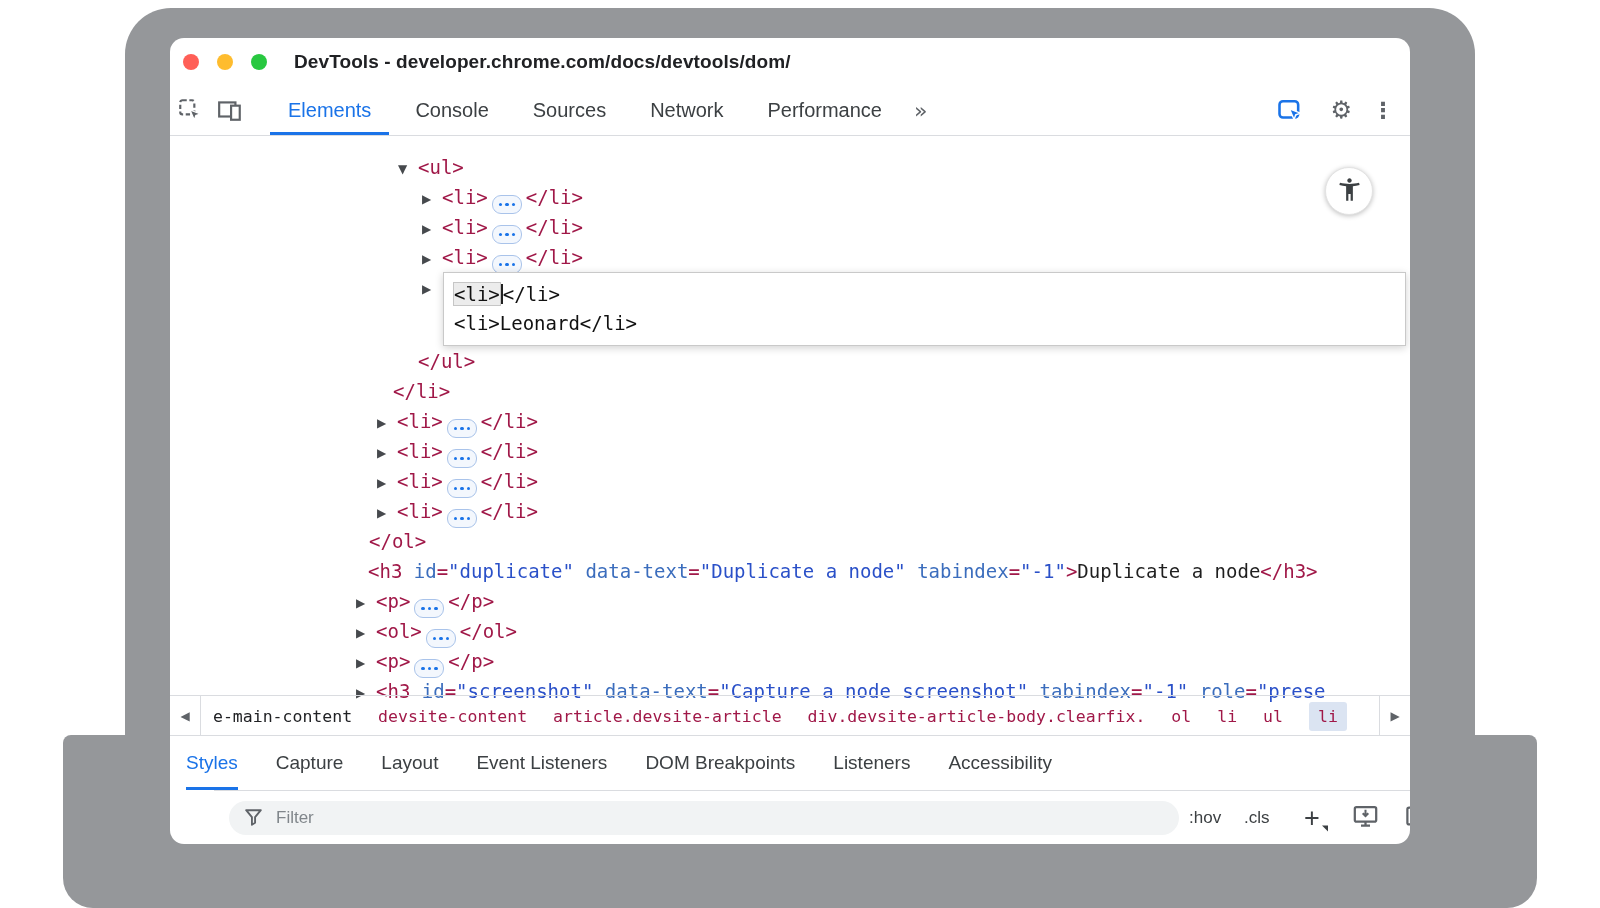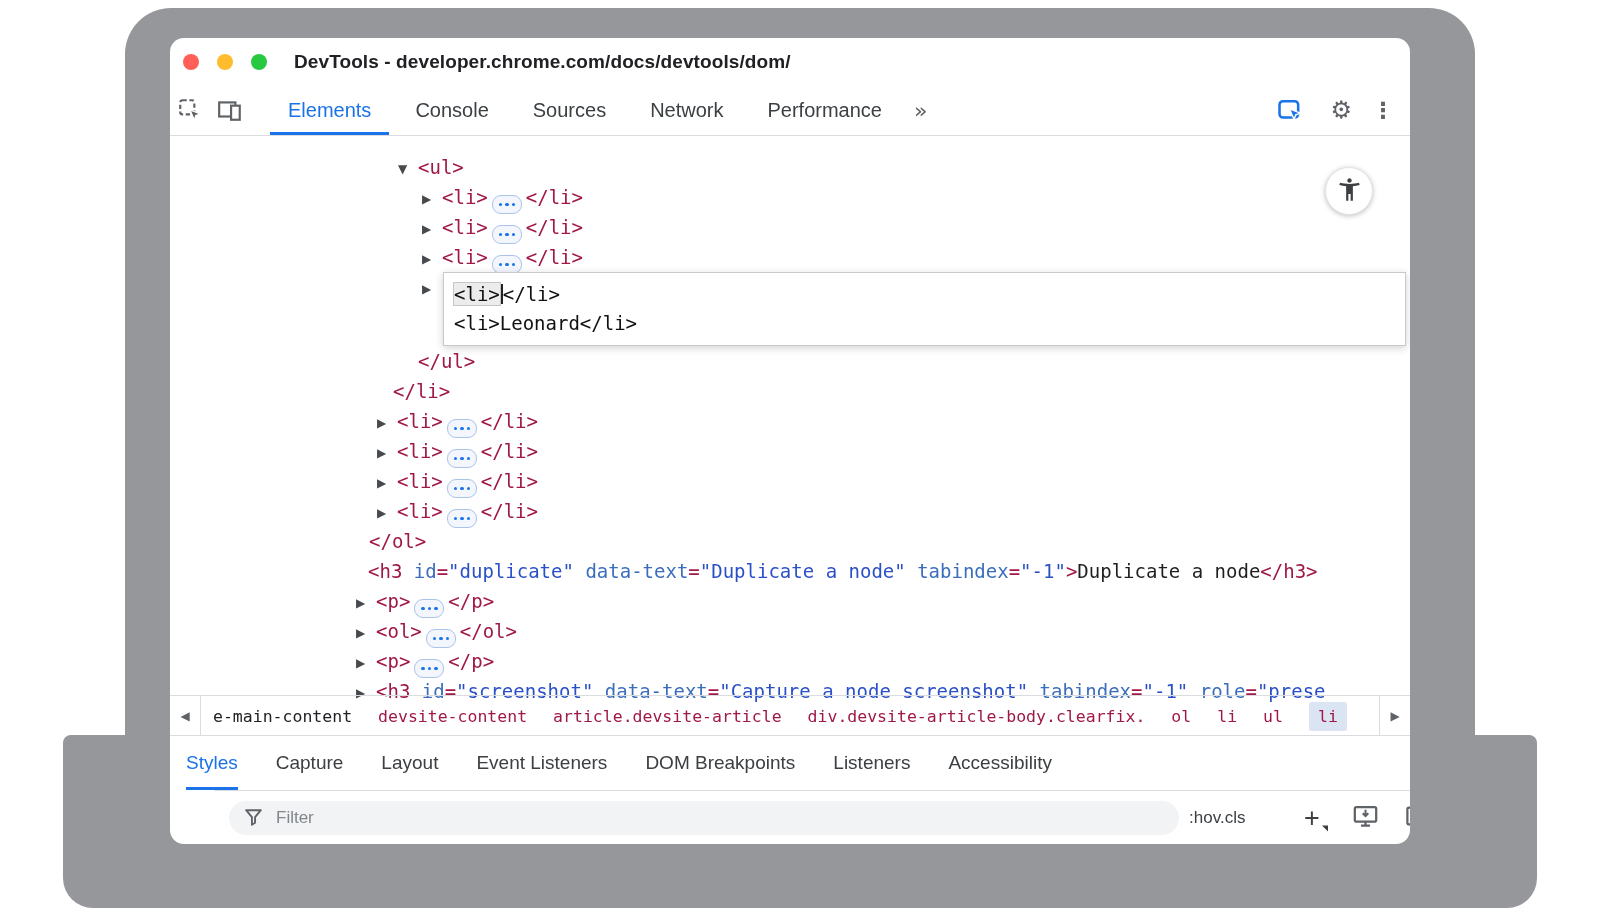--- a/index.html
+++ b/index.html
@@ -65,21 +65,21 @@
   .stab{display:flex;align-items:center;padding-top:3px;font-size:19px;color:#3c4043;border-bottom:3px solid transparent;white-space:nowrap;}
   .stab.active{color:var(--accent,#1a73e8);border-bottom-color:var(--accent,#1a73e8);}
 
   
   .filterbar{position:absolute;top:752px;left:0;width:1240px;height:54px;border-top:1px solid var(--border,#dadce0);margin-left:44px;}
   .pill{position:absolute;left:15px;top:10px;width:950px;height:34px;background:#f1f3f4;border-radius:17px;display:flex;align-items:center;padding:0 14px;gap:10px;box-sizing:border-box;}
   .pill input{flex:1;border:none;background:transparent;outline:none;font-size:17px;color:#202124;font-family:"Liberation Sans",sans-serif;}
   .pill input::placeholder{color:#80868b;}
   .ftxt{position:absolute;top:50%;transform:translateY(-50%);font-size:17px;color:#3c4043;}
   .ftxt.hov{left:975px;}
-  .ftxt.cls{left:1006px;}
+  .ftxt.cls{left:1030px;}
   .plus{position:absolute;left:1090px;top:50%;transform:translateY(-50%);font-size:27px;color:#3c4043;line-height:1;}
   .plus .tri{position:absolute;right:-8px;bottom:0;width:0;height:0;border-top:6px solid #3c4043;border-left:6px solid transparent;}
   .fic{position:absolute;top:50%;transform:translateY(-50%);}
   .fic.monitor{left:1138px;}
   .fic.sidebar{left:1190px;}
 </style>
 </head>
 <body>
 
 <div class="canvas">

